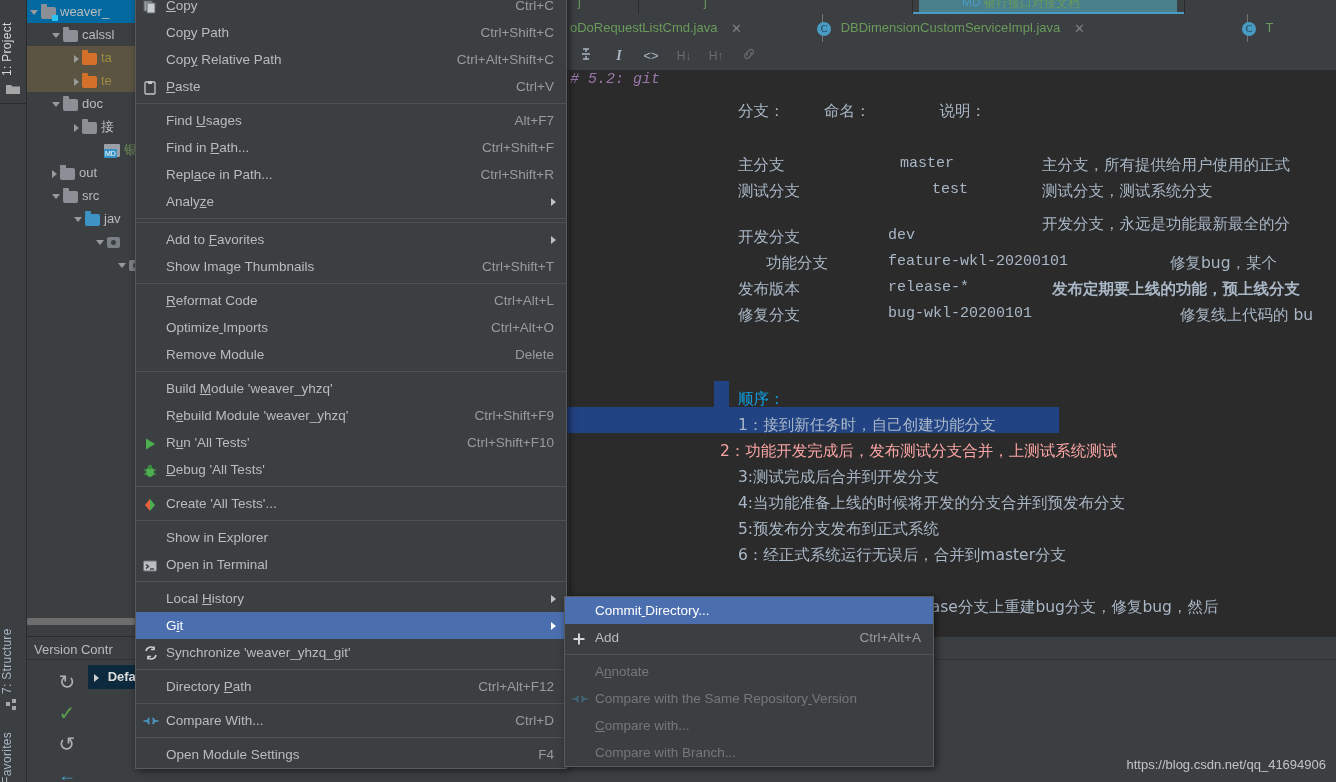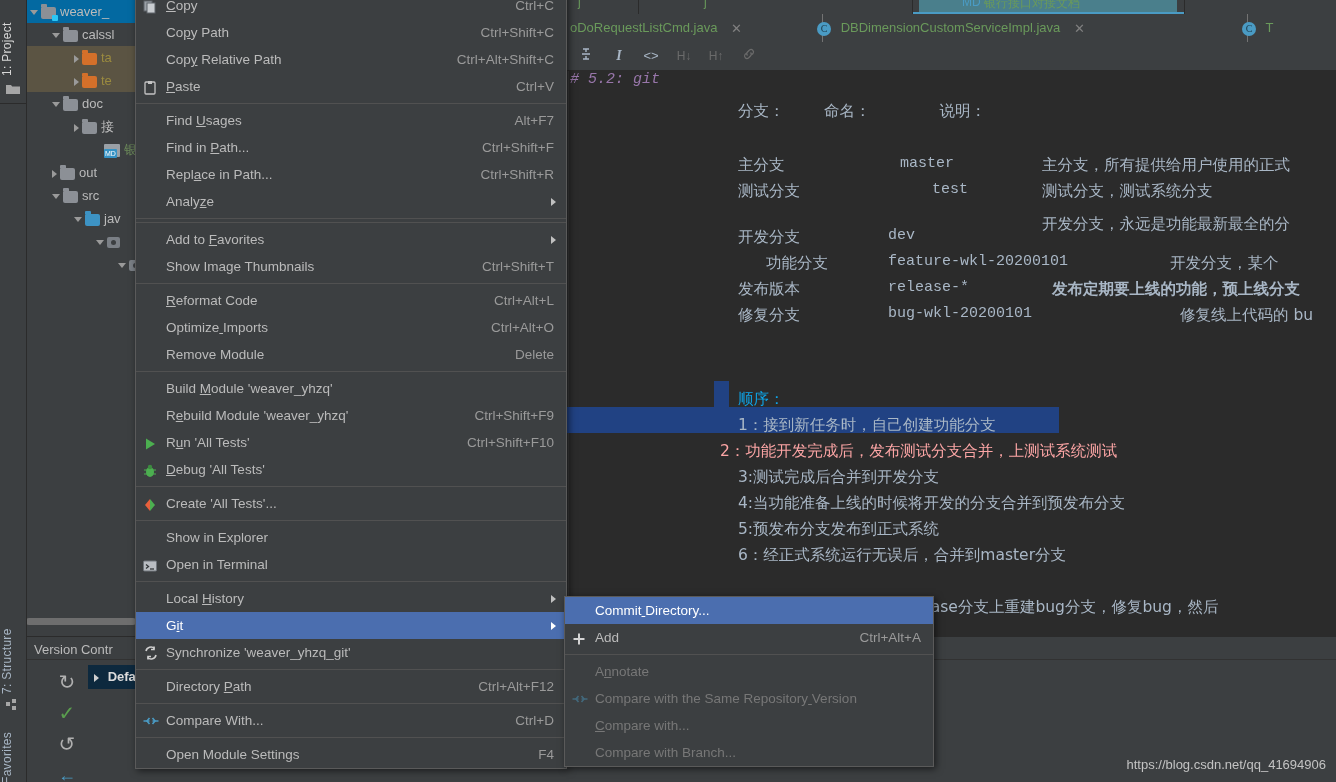--- a/index.html
+++ b/index.html
@@ -330,21 +330,21 @@
           <div class="code-line" style="top: 84px; left: 324px; padding-left: 12px;">master</div>
           <div class="code-line cn" style="top: 84px; left: 478px; color: rgb(169, 183, 198);">主分支，所有提供给用户使用的正式</div>
           <div class="code-line cn" style="top: 110px; left: 174px; color: rgb(169, 183, 198);">测试分支</div>
           <div class="code-line" style="top: 110px; left: 324px; margin-left: 44px;">test</div>
           <div class="code-line cn" style="top: 110px; left: 478px; color: rgb(169, 183, 198);">测试分支，测试系统分支</div>
           <div class="code-line cn" style="top: 156px; left: 174px; color: rgb(169, 183, 198);">开发分支</div>
           <div class="code-line" style="top: 156px; left: 324px;">dev</div>
           <div class="code-line cn" style="top: 143px; left: 478px; color: rgb(169, 183, 198);">开发分支，永远是功能最新最全的分</div>
           <div class="code-line cn" style="top: 182px; left: 174px; color: rgb(169, 183, 198); margin-left: 28px;">功能分支</div>
           <div class="code-line" style="top: 182px; left: 324px;">feature-wkl-20200101</div>
-          <div class="code-line cn" style="top: 182px; left: 606px; color: rgb(169, 183, 198);">开发分支，某个</div>
+          <div class="code-line cn" style="top: 182px; left: 606px; color: rgb(169, 183, 198);">修复bug，某个</div>
           <div class="code-line cn" style="top: 208px; left: 174px; color: rgb(169, 183, 198);">发布版本</div>
           <div class="code-line" style="top: 208px; left: 324px;">release-*</div>
           <div class="code-line cn" style="top: 208px; left: 488px; color: rgb(169, 183, 198); font-weight: bold;">发布定期要上线的功能，预上线分支</div>
           <div class="code-line cn" style="top: 234px; left: 174px; color: rgb(169, 183, 198);">修复分支</div>
           <div class="code-line" style="top: 234px; left: 324px;">bug-wkl-20200101</div>
           <div class="code-line cn" style="top: 234px; left: 616px; color: rgb(169, 183, 198);">修复线上代码的 bu</div>
           <div class="code-line cn" style="top: 318px; left: 174px; color: #0ea5e9;">顺序：</div>
           <div class="code-line cn" style="top: 344px; left: 174px; color: rgb(169, 183, 198);">1：接到新任务时，自己创建功能分支</div>
           <div class="code-line cn" style="top: 370px; left: 156px; color: #fca5a5;">2：功能开发完成后，发布测试分支合并，上测试系统测试</div>
           <div class="code-line cn" style="top: 396px; left: 174px; color: rgb(169, 183, 198);">3:测试完成后合并到开发分支</div>

